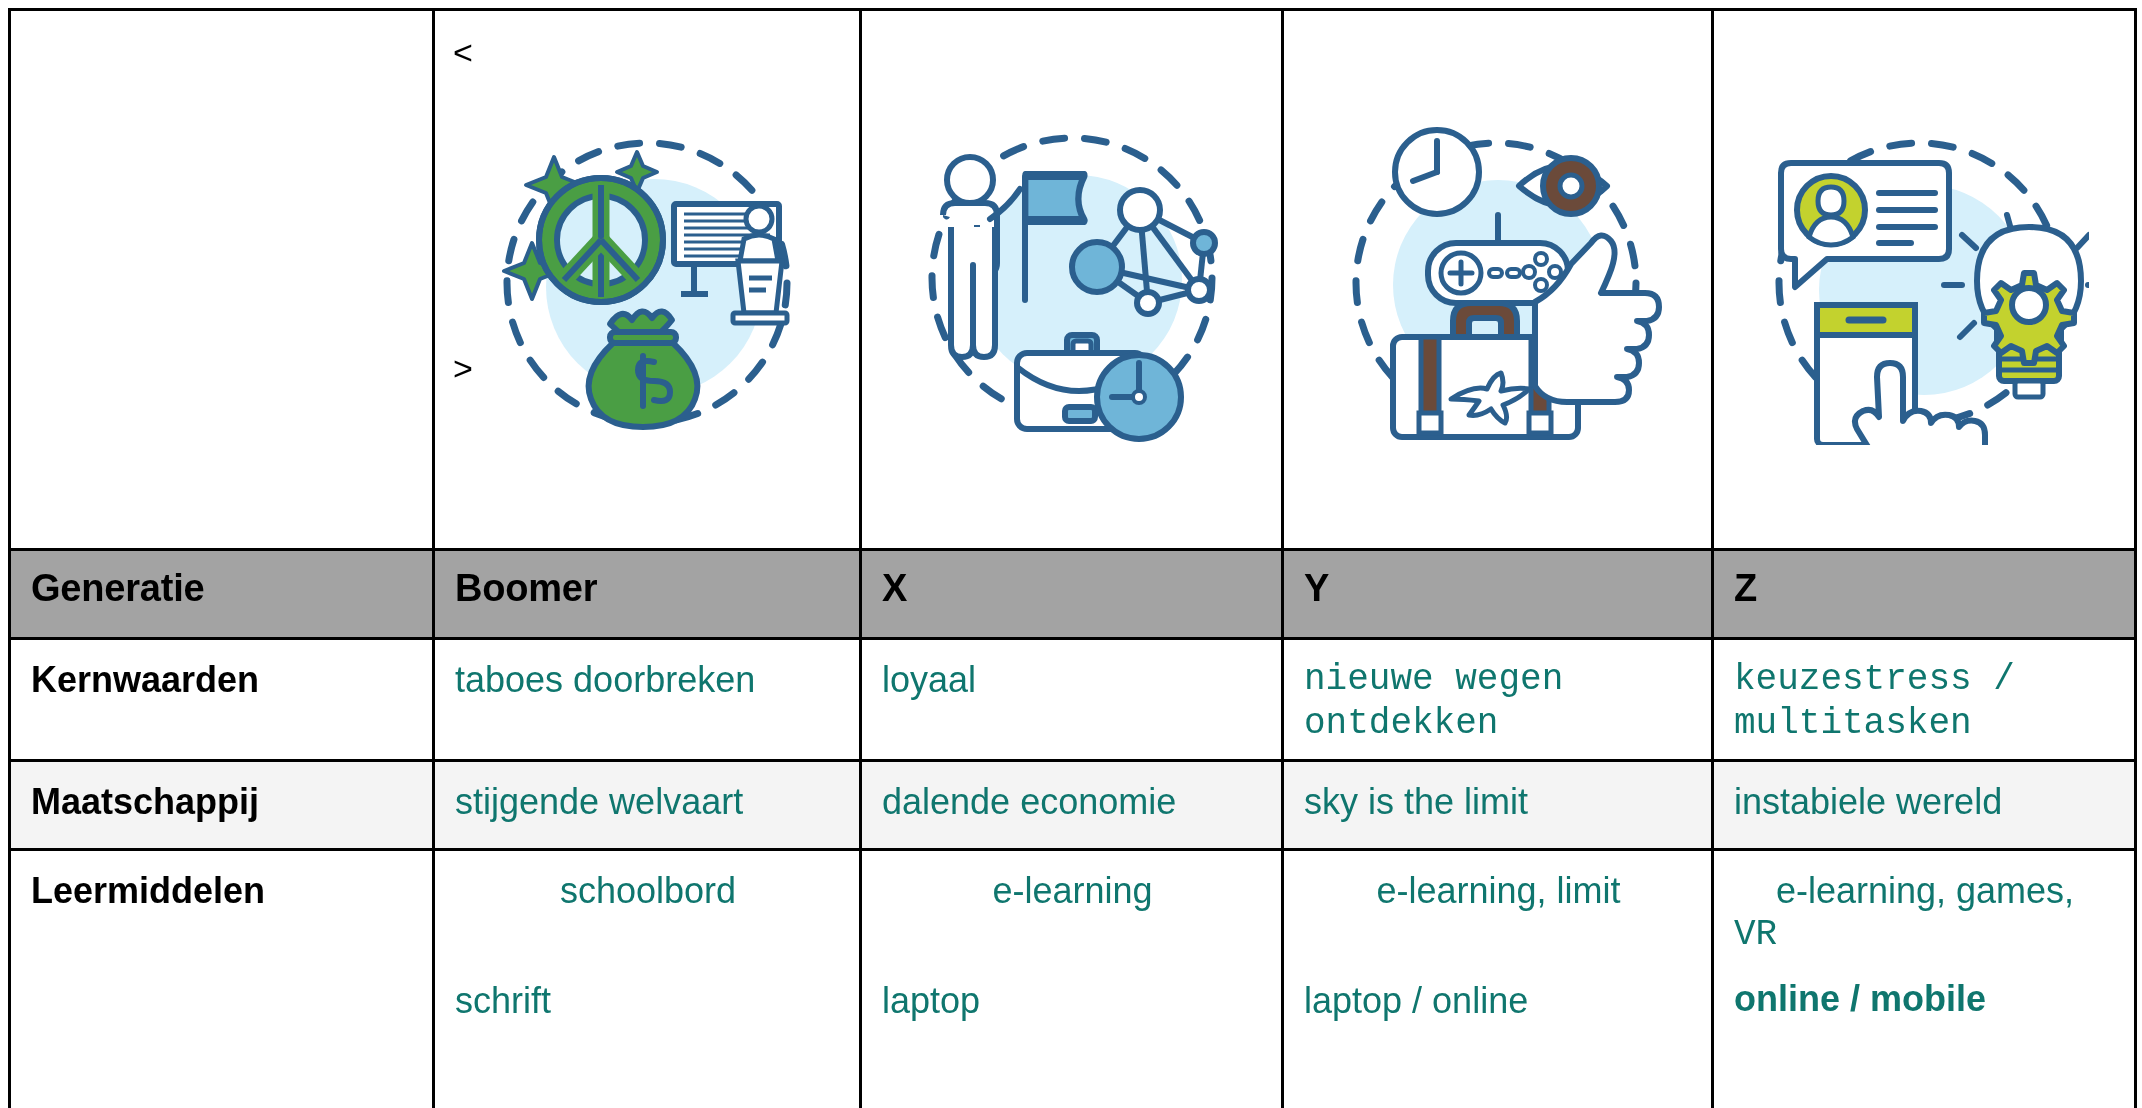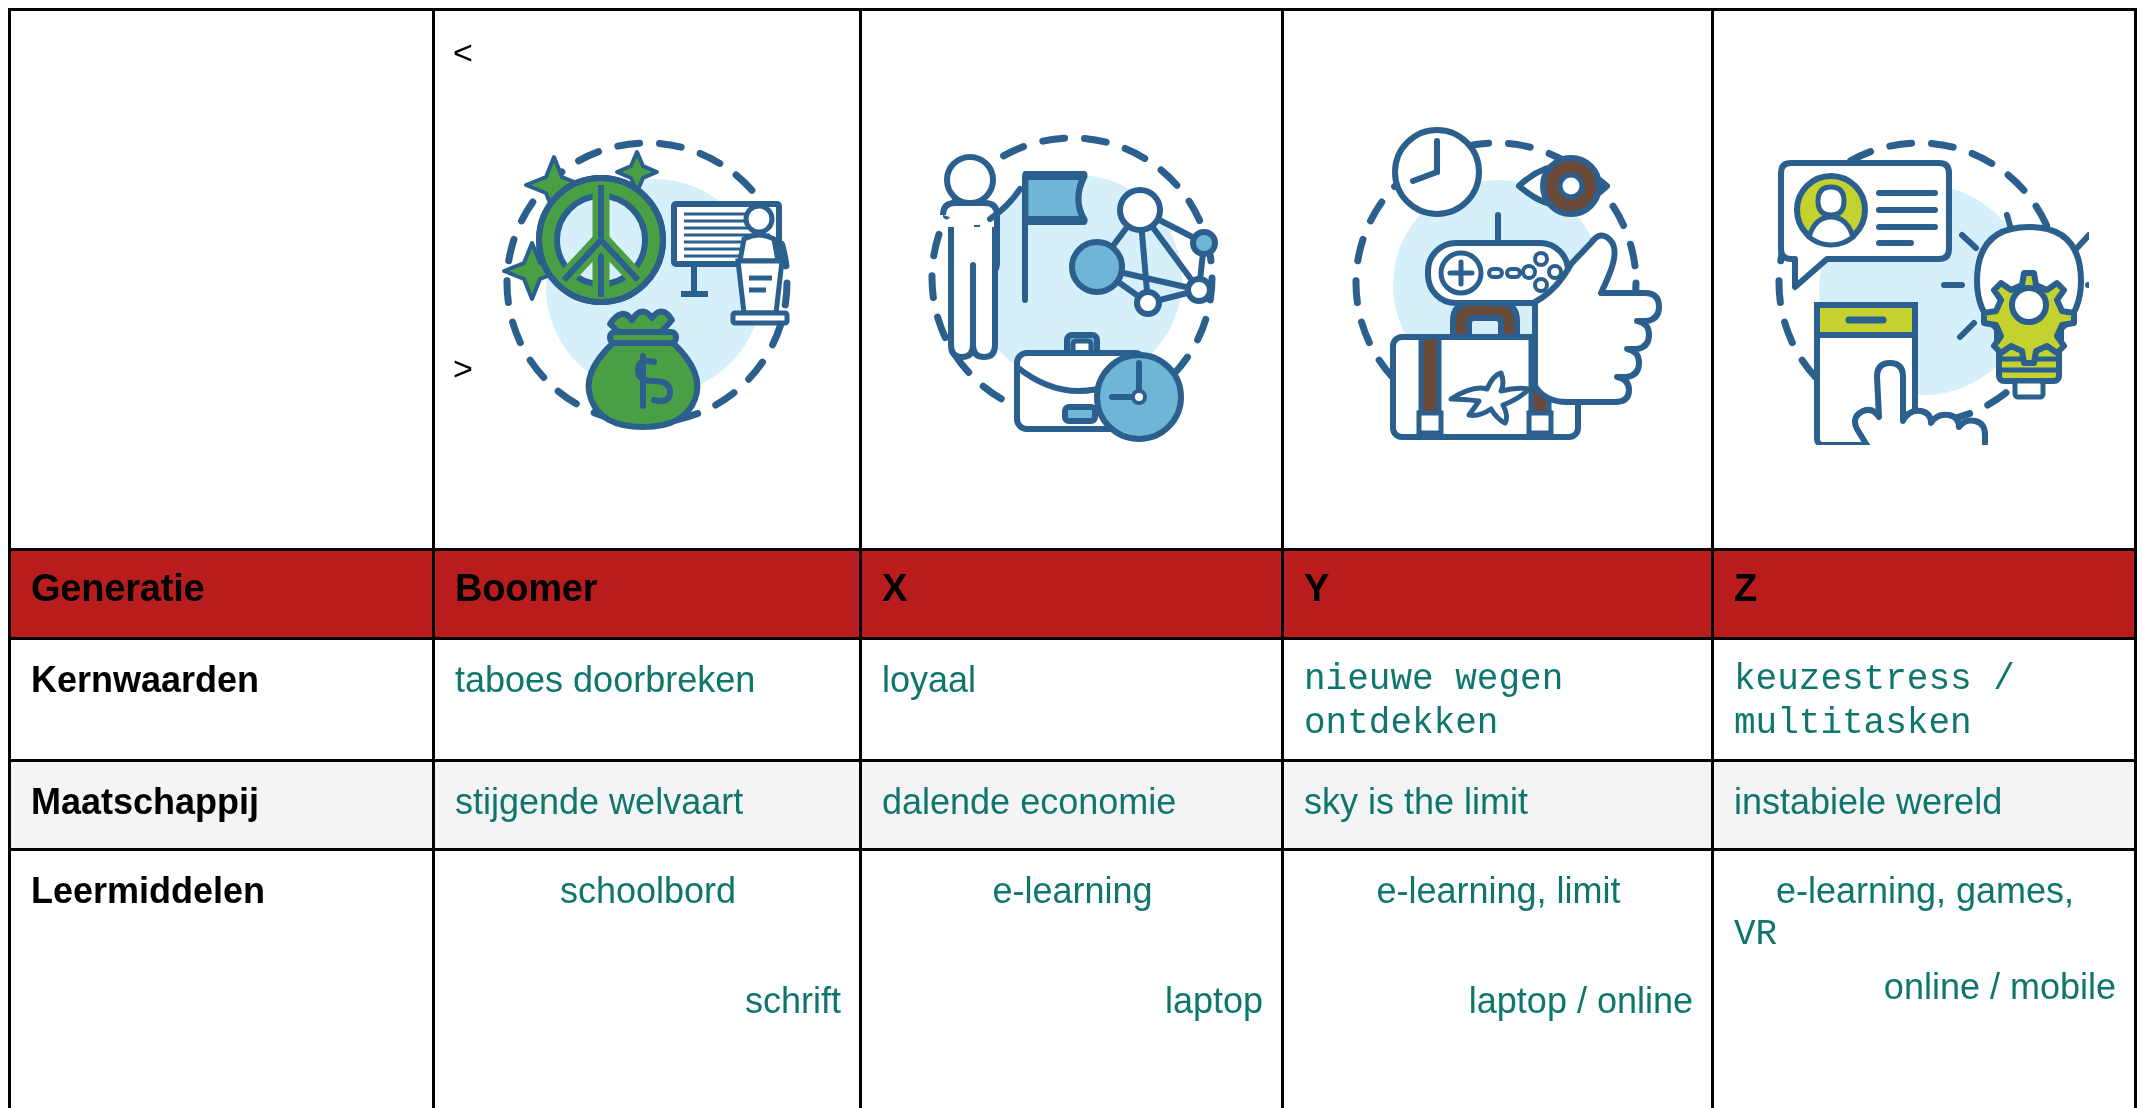--- a/index.html
+++ b/index.html
@@ -57,21 +57,21 @@
   .chev-gt { left: 18px; top: 340px; }
   .illus-svg {
     position: absolute;
     left: 50%;
     top: 50%;
     transform: translate(-50%, -50%);
   }
 
   
   tr.head-row td {
-    background: #b91c1c;
+    background: #a3a3a3;
     height: 86px;
   }
   .head-cell {
     font-size: 38px;
     font-weight: bold;
     color: #000000;
     padding: 16px 18px 0 20px;
     letter-spacing: -0.2px;
   }
 
@@ -88,22 +88,22 @@
     color: #000000;
     padding: 18px 12px 0 20px;
     line-height: 1.22;
     white-space: nowrap;
   }
   tr.row-kern td { height: 119px; }
   tr.row-maat td { height: 86px; background: #f4f4f4; }
   tr.row-leer td { height: 264px; }
   tr.row-maat .data-cell, tr.row-maat .label-cell { background: #f4f4f4; }
   .leer-first { display: block; text-align: center; }
-  .leer-second { display: block; margin-top: 66px; text-align: right; }
-  .leer-second.tight { margin-top: 8px; }
+  .leer-second { display: block; margin-top: 66px; }
+  .leer-second.tight { margin-top: 20px; font-weight: bold; }
   .nowrap-line { display: block; font-family: Liberation Mono, monospace; }
 </style>
 </head>
 <body>
 
 <div id="page">
 
   <table class="gen-table">
     <colgroup>
       <col class="c-label">

